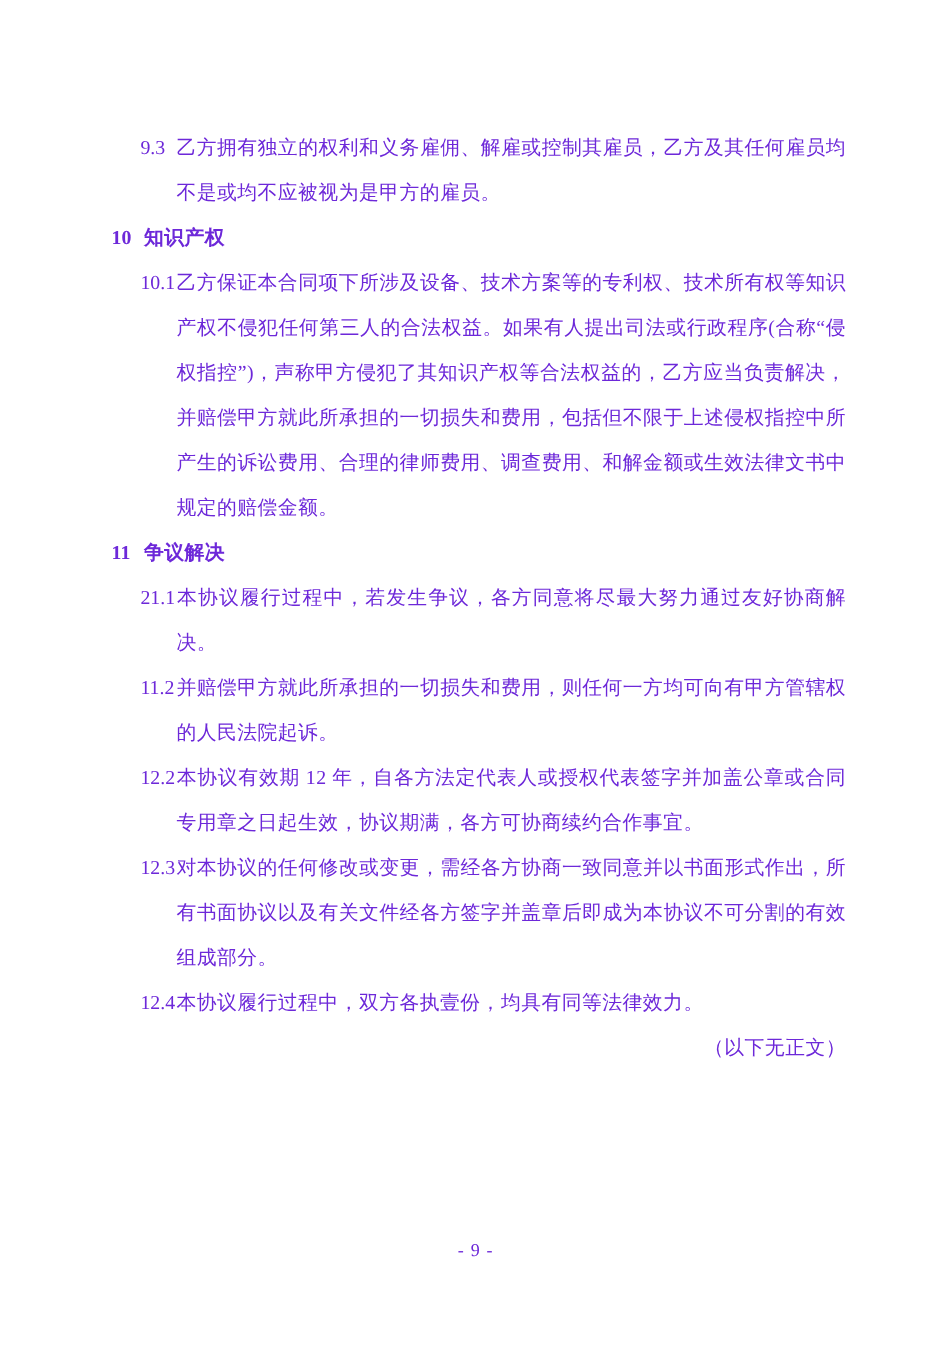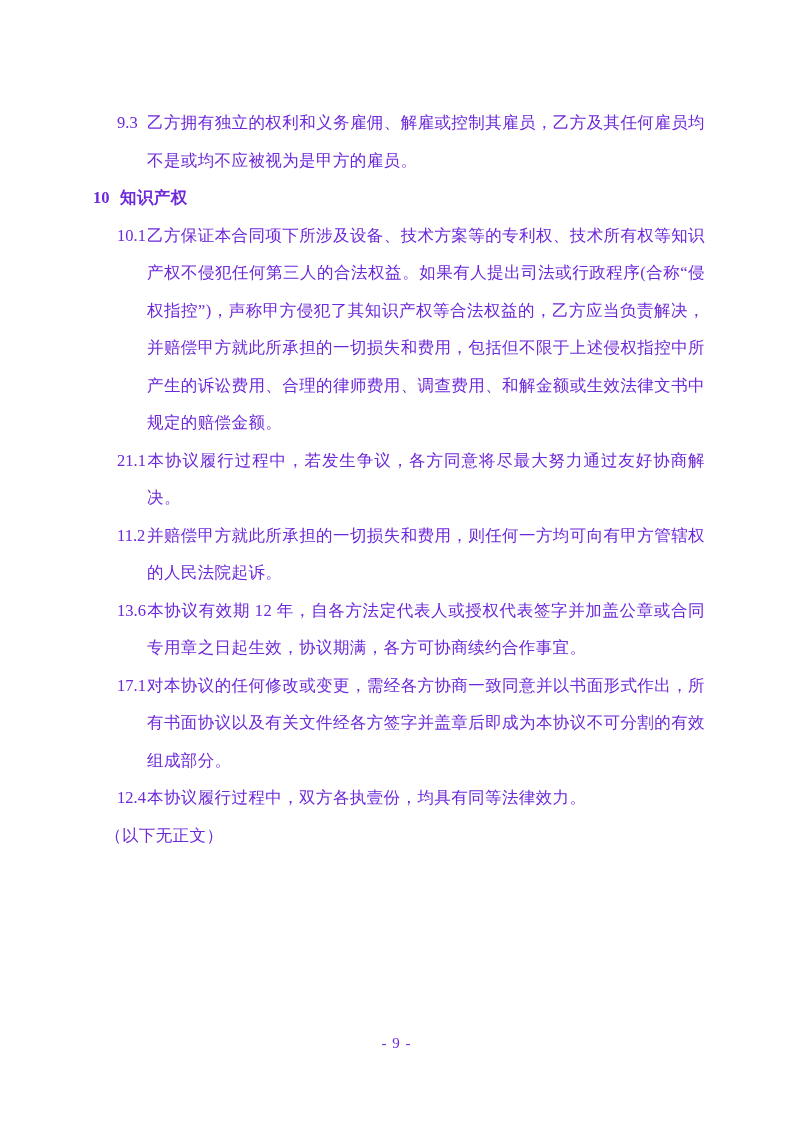--- a/index.html
+++ b/index.html
@@ -43,22 +43,22 @@
   }
   p.clause .num {
     display: inline-block;
     width: 30px;
     margin-left: -30px;
     letter-spacing: 0;
     white-space: nowrap;
   }
   
   p.note {
-    margin-left: 12px;
-    text-align: left;
+    margin-left: 24px;
+    text-align: right;
   }
   .page-footer {
     position: absolute;
     top: 1033px;
     left: 0;
     width: 100%;
     text-align: center;
     font-size: 15px;
     line-height: 20px;
     letter-spacing: 1px;
@@ -66,24 +66,25 @@
 </style>
 </head>
 <body>
 
 <div class="page">
   <div class="doc-body">
     <div id="blocks">
         <p class="clause"><span class="num">9.3</span><span class="txt">乙方拥有独立的权利和义务雇佣、解雇或控制其雇员，乙方及其任何雇员均不是或均不应被视为是甲方的雇员。</span></p>
         <p class="heading"><span class="num">10</span><span class="txt">知识产权</span></p>
         <p class="clause"><span class="num">10.1</span><span class="txt">乙方保证本合同项下所涉及设备、技术方案等的专利权、技术所有权等知识产权不侵犯任何第三人的合法权益。如果有人提出司法或行政程序(合称“侵权指控”)，声称甲方侵犯了其知识产权等合法权益的，乙方应当负责解决，并赔偿甲方就此所承担的一切损失和费用，包括但不限于上述侵权指控中所产生的诉讼费用、合理的律师费用、调查费用、和解金额或生效法律文书中规定的赔偿金额。</span></p>
+        <p class="heading"><span class="num">11</span><span class="txt">争议解决</span></p>
         <p class="clause"><span class="num">21.1</span><span class="txt">本协议履行过程中，若发生争议，各方同意将尽最大努力通过友好协商解决。</span></p>
         <p class="clause"><span class="num">11.2</span><span class="txt">并赔偿甲方就此所承担的一切损失和费用，则任何一方均可向有甲方管辖权的人民法院起诉。</span></p>
-        <p class="clause"><span class="num">13.6</span><span class="txt">本协议有效期 12 年，自各方法定代表人或授权代表签字并加盖公章或合同专用章之日起生效，协议期满，各方可协商续约合作事宜。</span></p>
-        <p class="clause"><span class="num">17.1</span><span class="txt">对本协议的任何修改或变更，需经各方协商一致同意并以书面形式作出，所有书面协议以及有关文件经各方签字并盖章后即成为本协议不可分割的有效组成部分。</span></p>
+        <p class="clause"><span class="num">12.2</span><span class="txt">本协议有效期 12 年，自各方法定代表人或授权代表签字并加盖公章或合同专用章之日起生效，协议期满，各方可协商续约合作事宜。</span></p>
+        <p class="clause"><span class="num">12.3</span><span class="txt">对本协议的任何修改或变更，需经各方协商一致同意并以书面形式作出，所有书面协议以及有关文件经各方签字并盖章后即成为本协议不可分割的有效组成部分。</span></p>
         <p class="clause"><span class="num">12.4</span><span class="txt">本协议履行过程中，双方各执壹份，均具有同等法律效力。</span></p>
         <p class="note"><span class="txt">（以下无正文）</span></p>
       </div>
   </div>
   <div class="page-footer">
     <span>- 9 -</span>
   </div>
 </div>
 
 </body></html>

